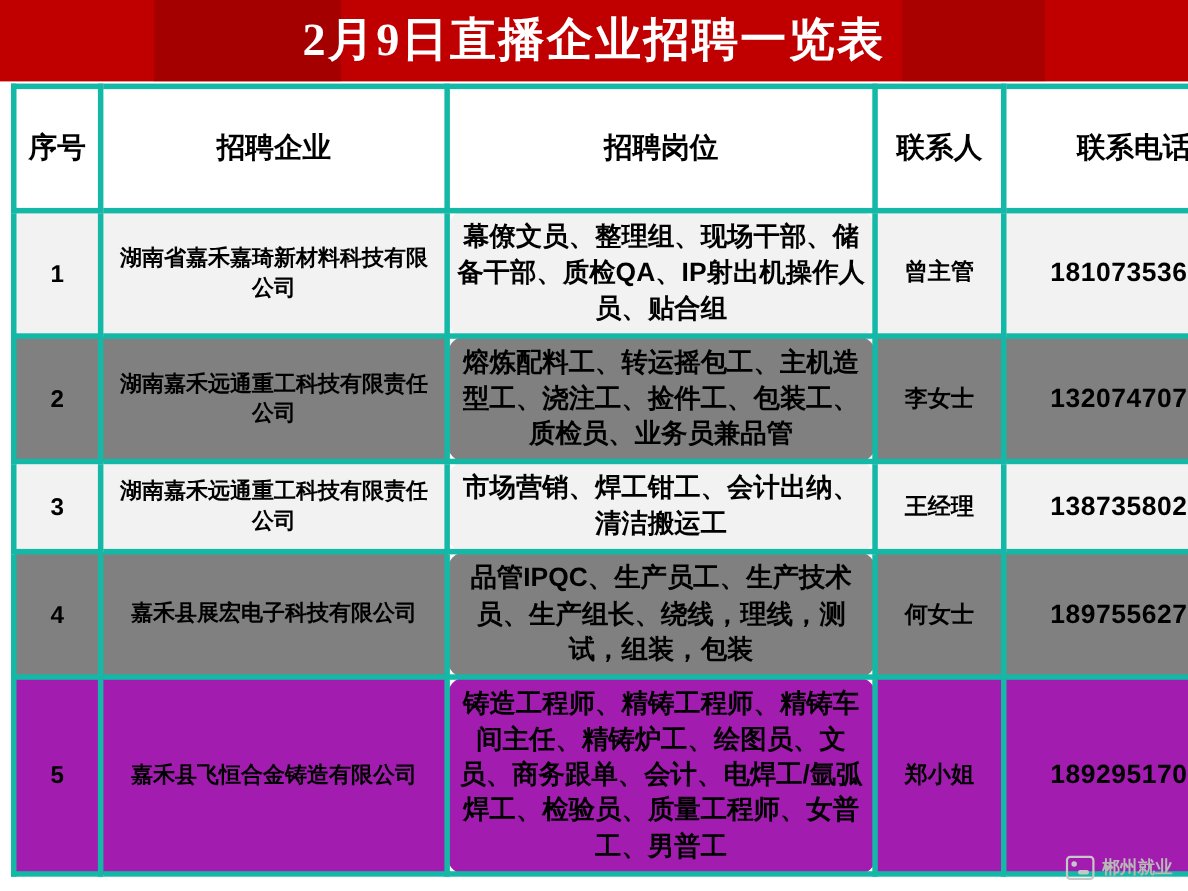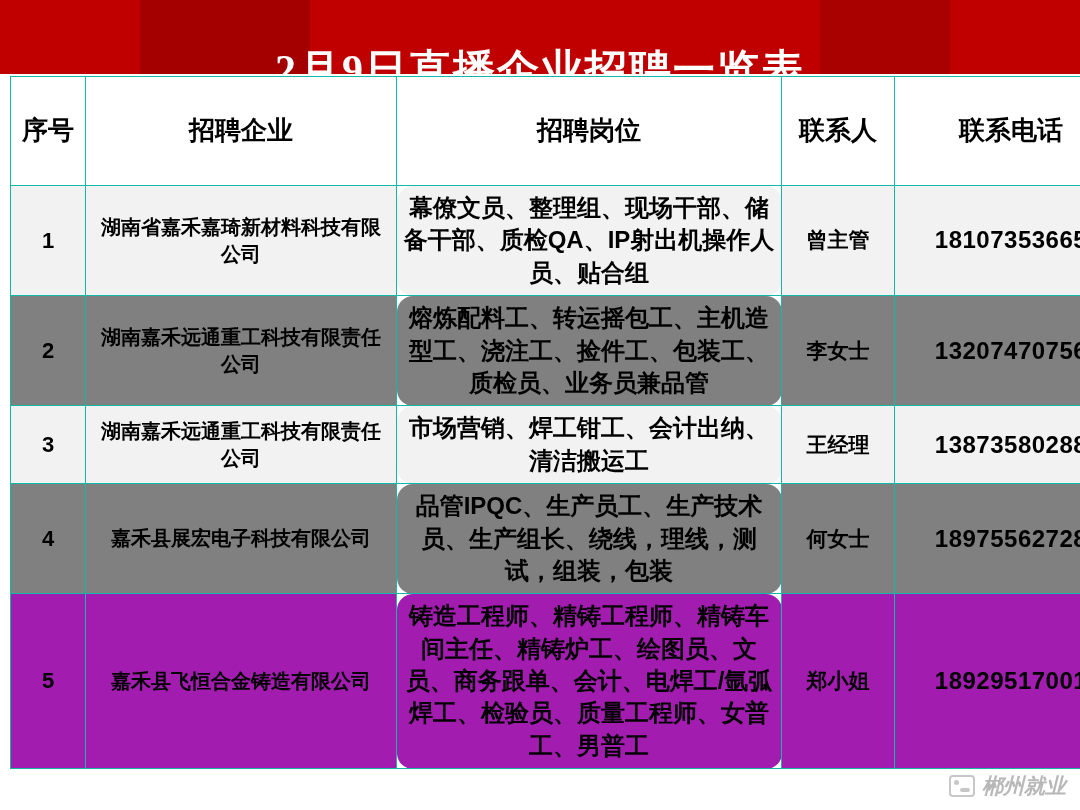--- a/index.html
+++ b/index.html
@@ -50,38 +50,37 @@
     width: 1080px;
     height: 74px;
     line-height: 74px;
     text-align: center;
     color: #ffffff;
     font-size: 42px;
     font-weight: bold;
     letter-spacing: 2px;
     font-family: "Liberation Serif", serif;
     white-space: nowrap;
-    margin-top: 33px;
   }
 
   
   .table-wrap {
     position: absolute;
     left: 10px;
     top: 76px;
     width: 1060px;
   }
   table.job-table {
     border-collapse: collapse;
     width: 1060px;
     table-layout: fixed;
   }
   table.job-table td,
   table.job-table th {
-    border: 1px solid #14b8a6;
+    border: 5px solid #14b8a6;
     font-weight: bold;
     color: #000000;
     text-align: center;
     vertical-align: middle;
     padding: 6px 6px;
     font-family: "Liberation Sans", sans-serif;
     line-height: 1.35;
   }
   thead th {
     background: #ffffff;
@@ -106,24 +105,23 @@
 
   
   .watermark {
     position: absolute;
     right: 14px;
     bottom: 10px;
     display: flex;
     align-items: center;
     gap: 7px;
     color: #b8b8b8;
-    font-size: 21px;
+    font-size: 16px;
     font-weight: bold;
     font-family: "Liberation Serif", serif;
-    font-style: italic;
   }
   .wm-icon {
     width: 22px;
     height: 18px;
     border-radius: 4px;
     border: 2px solid #c7c7c7;
     position: relative;
   }
   .wm-icon:before {
     content: "";

